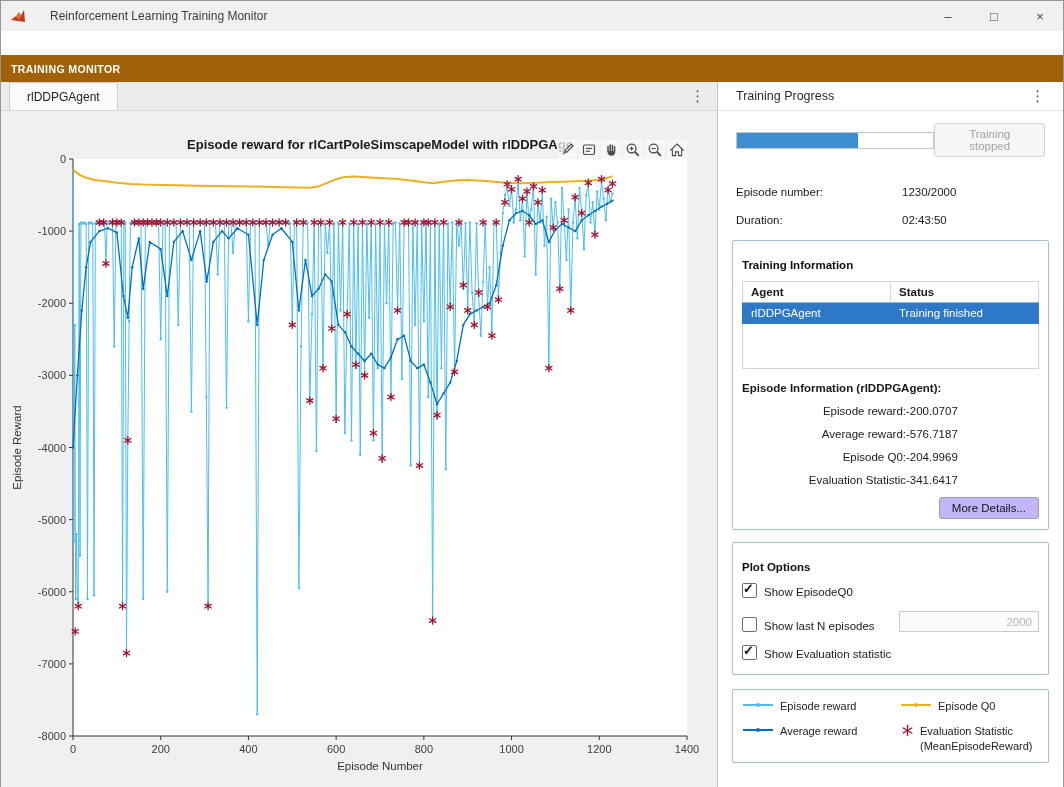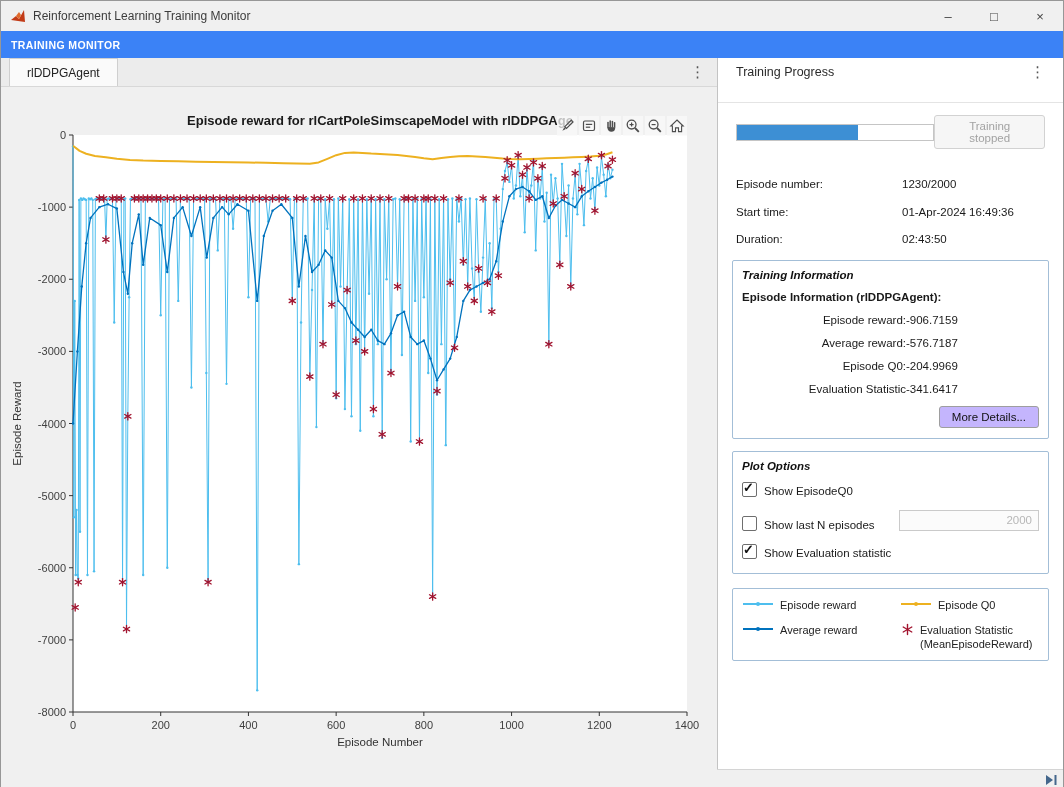--- a/index.html
+++ b/index.html
@@ -2,21 +2,21 @@
 <html><head>
 <meta charset="utf-8">
 <style>
   html,body{margin:0;padding:0;}
   body{width:1064px;height:787px;overflow:hidden;font-family:"Liberation Sans",sans-serif;background:#fff;}
   .window{width:1062px;height:785px;border:1px solid #979797;display:flex;flex-direction:column;background:#fff;}
 
   
   .titlebar{height:30px;background:#f0f0f0;display:flex;align-items:center;flex:none;}
   .app-icon{margin:0 7px 0 9px;display:flex;}
-  .window-title{font-size:12px;color:#3c3c3c;}
+  .window-title{font-size:12px;color:#3c3c3c;margin-left:17px;}
   .win-controls{margin-left:auto;display:flex;height:100%;}
   .win-btn{width:46px;display:flex;align-items:center;justify-content:center;font-size:13px;color:#444;cursor:default;}
 
   
   .toolstrip{height:27px;background:#0b57a4;display:flex;align-items:center;flex:none;}
   .toolstrip-tab{color:#fff;font-size:10.5px;font-weight:bold;letter-spacing:.4px;padding:0 10px;}
 
   .main{display:flex;height:711px;flex:none;}
 
   
@@ -27,36 +27,36 @@
   .chart-host{position:relative;height:683px;background:#f0f0f0;}
   #chart-svg{display:block;}
   #chart-svg .tick{font:11px "Liberation Sans",sans-serif;fill:#404040;}
   #chart-svg .chart-title{font:bold 13px "Liberation Sans",sans-serif;fill:#1a1a1a;}
   #chart-svg .axis-label{font:11.5px "Liberation Sans",sans-serif;fill:#333;}
   .axes-toolbar{position:absolute;top:29px;left:556px;display:flex;gap:2px;}
   .tool-btn{width:20px;height:20px;display:flex;align-items:center;justify-content:center;background:rgba(250,250,250,.75);}
 
   
   .right-panel{flex:1;background:#fff;border-left:1px solid #c3c3c3;display:flex;flex-direction:column;overflow:hidden;}
-  .panel-header{height:28px;display:flex;align-items:center;padding:0 6px 16px 18px;border-bottom:1px solid #e4e4e4;flex:none;}
+  .panel-header{height:28px;display:flex;align-items:center;padding:0 6px 0 18px;border-bottom:1px solid #e4e4e4;flex:none;}
   .panel-title{font-size:12.5px;color:#2a2a2a;}
   .panel-body{padding:8px 14px 0 14px;font-size:11.5px;color:#1a1a1a;}
   .pad4{padding-left:4px;padding-right:4px;}
 
   .progress-row{display:flex;align-items:center;margin:4px 0 28px;}
   .progress-track{width:198px;height:15px;border:1px solid #c5c5c5;background:#fff;}
   .progress-fill{height:100%;background:#3d8fd4;}
   .stopped-btn{margin-left:auto;padding:4px 12px;border:1px solid #d2d2d2;border-radius:3px;background:#f6f6f6;color:#a3a3a3;font-size:11.5px;}
 
   .info-row{display:flex;margin-bottom:12px;line-height:1.35;}
   .info-label{width:166px;flex:none;}
   .info-value{flex:1;}
 
   .section{border:1px solid #a3bed7;border-radius:2px;margin-top:12px;padding:6px 9px 10px;background:#fff;}
-  .section-title{font-weight:bold;font-size:11.5px;margin:2px 0 10px;color:#111;font-style:italic;}
+  .section-title{font-weight:bold;font-size:11.5px;margin:12px 0 10px;color:#111;}
 
   .agent-table{width:100%;border-collapse:collapse;border:1px solid #b7c9da;margin-bottom:13px;}
   .agent-table th,.agent-table td{border:1px solid #cdd9e4;padding:4px 8px;font-size:11.5px;text-align:left;}
   .agent-table th{font-weight:bold;background:#fff;border-bottom:1px solid #9fb6cc;}
   .agent-table td{width:50%;}
   .selected-row td{background:#2e78c8;color:#fff;border-color:#2e78c8;}
   .filler td{height:36px;border-top:none;background:#fff;}
 
   .episode-info-title{font-weight:bold;margin:6px 0 11px;}
   .stat-row{display:flex;margin-bottom:11px;}
@@ -92,21 +92,21 @@
       </svg>
     </span>
     <span class="window-title">Reinforcement Learning Training Monitor</span>
     <div class="win-controls">
       <div class="win-btn">–</div>
       <div class="win-btn">□</div>
       <div class="win-btn">×</div>
     </div>
   </div>
 
-  <div class="toolstrip" style="background: #3b82f6;">
+  <div class="toolstrip" style="background: #a16207; margin-top: 24px;">
     <span class="toolstrip-tab">TRAINING MONITOR</span>
   </div>
 
   <div class="main">
 
     <div class="left-panel">
       <div class="tabbar">
         <div class="tab">rlDDPGAgent</div>
         <div class="kebab">⋮</div>
       </div>
@@ -880,36 +880,49 @@
             <div class="progress-fill" style="width: 61.5%; background: rgb(61, 143, 212);"></div>
           </div>
           <button class="stopped-btn">Training stopped</button>
         </div>
 
         <div class="info-row pad4">
           <span class="info-label">Episode number:</span>
           <span class="info-value">1230/2000</span>
         </div>
         <div class="info-row pad4">
-          <span class="info-label">Start time:</span>
-          <span class="info-value">01-Apr-2024 16:49:36</span>
-        </div>
-        <div class="info-row pad4">
           <span class="info-label">Duration:</span>
           <span class="info-value">02:43:50</span>
         </div>
 
         <div class="section">
           <div class="section-title">Training Information</div>
+          <table class="agent-table">
+            <thead>
+              <tr>
+                <th>Agent</th>
+                <th>Status</th>
+              </tr>
+            </thead>
+            <tbody>
+              <tr class="selected-row">
+                <td>rlDDPGAgent</td>
+                <td>Training finished</td>
+              </tr>
+              <tr class="filler">
+                  <td colspan="2"></td>
+                </tr>
+            </tbody>
+          </table>
 
           <div class="episode-info-title">Episode Information (rlDDPGAgent):</div>
 
           <div class="stat-row">
             <span class="stat-label">Episode reward:</span>
-            <span>-906.7159</span>
+            <span>-200.0707</span>
           </div>
           <div class="stat-row">
             <span class="stat-label">Average reward:</span>
             <span>-576.7187</span>
           </div>
           <div class="stat-row">
             <span class="stat-label">Episode Q0:</span>
             <span>-204.9969</span>
           </div>
           <div class="stat-row">

